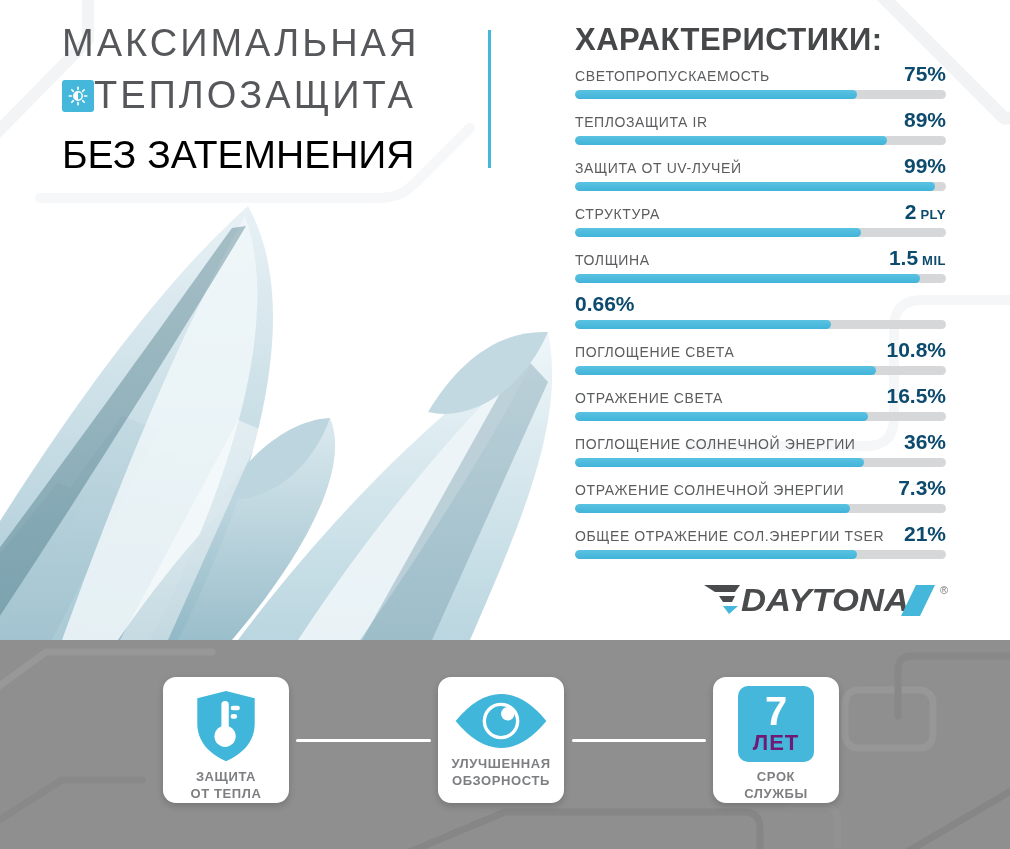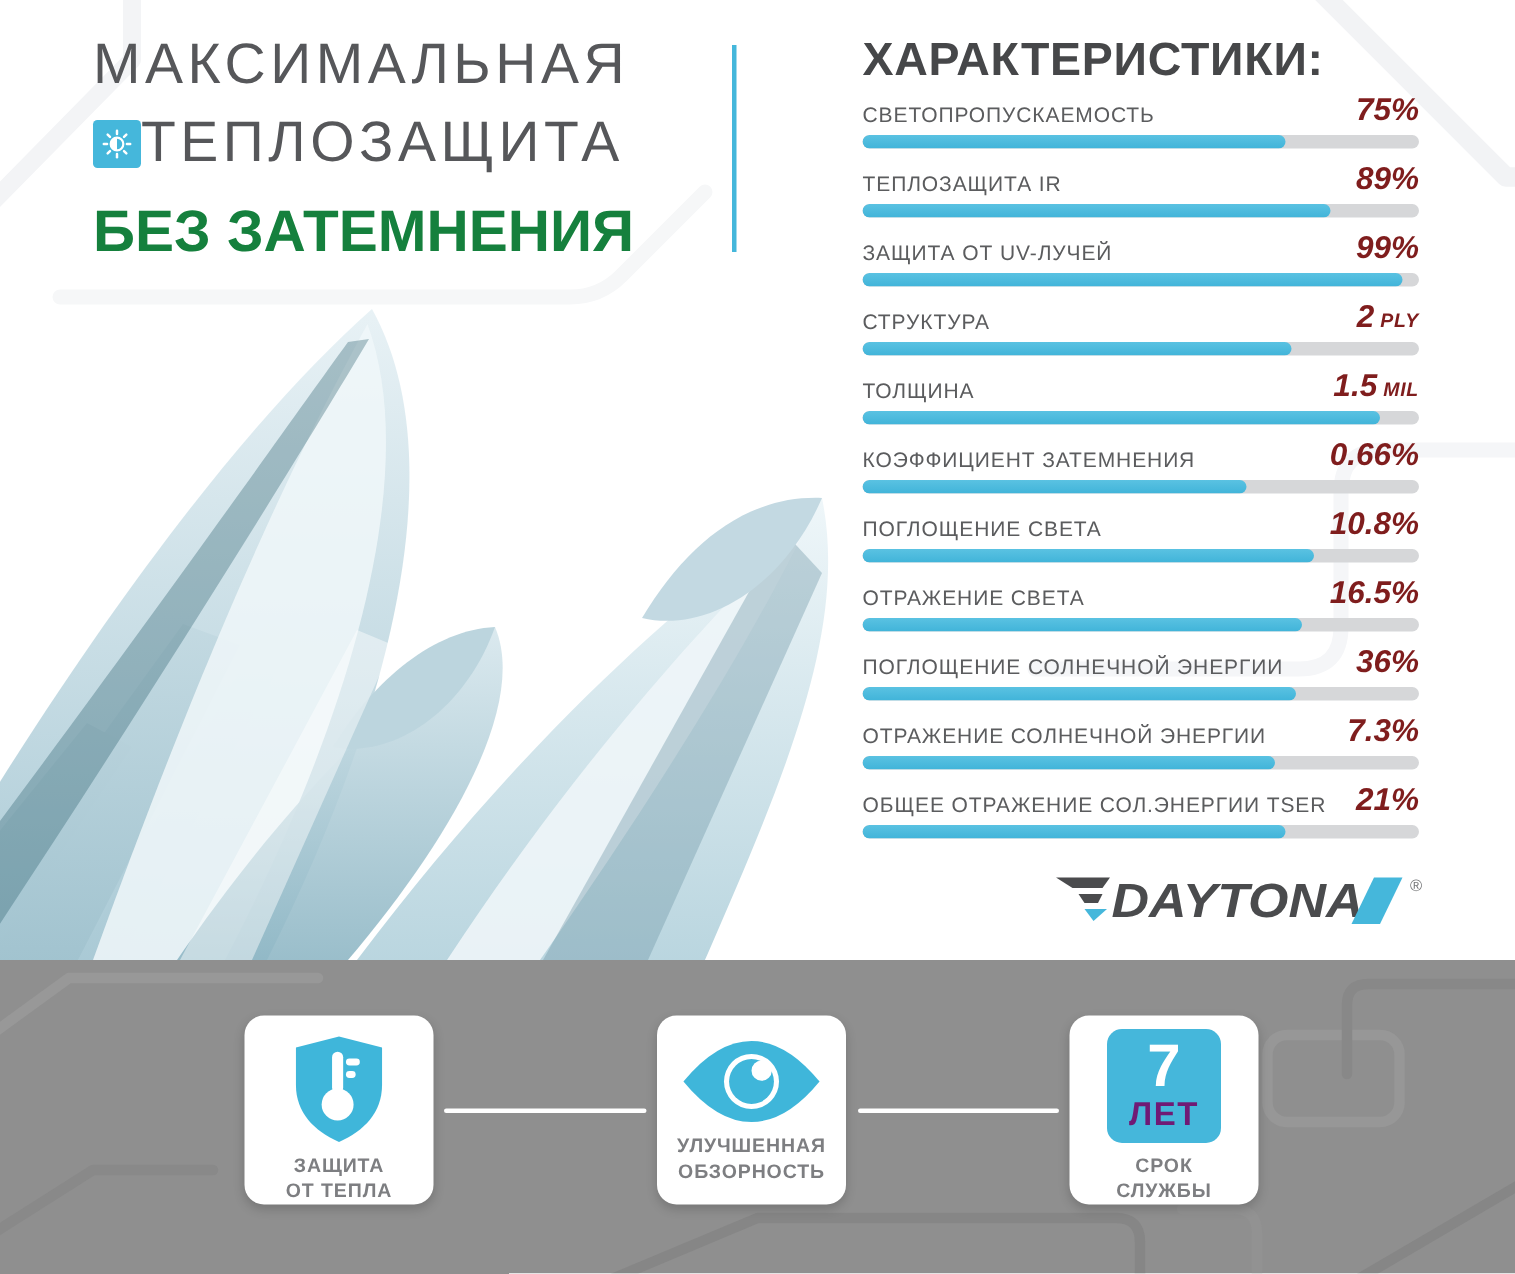--- a/index.html
+++ b/index.html
@@ -12,34 +12,34 @@
 
   
   .bg-top { position:absolute; left:0; top:0; z-index:0; }
   .film   { position:absolute; left:0; top:0; z-index:1; }
 
   
   .title-line { position:absolute; left:62px; color:#56575a; font-size:38px;
     font-weight:400; letter-spacing:3px; white-space:nowrap; z-index:3; }
   .title-line1 { top:22px; }
   .title-line2 { top:74px; display:flex; align-items:center; }
-  .title-line3 { top:133px; color:#15803d; font-weight:700; letter-spacing:0; font-size:39px; }
+  .title-line3 { top:133px; color:#000000; font-weight:400; letter-spacing:0; font-size:39px; }
   .sun-badge { width:32px; height:32px; background:#45b7db; border-radius:3px;
     display:flex; align-items:center; justify-content:center; flex:0 0 auto; }
   .v-divider { position:absolute; left:488px; top:30px; width:3px; height:138px;
     background:#45b7db; z-index:3; }
 
   
   .char-heading { position:absolute; left:575px; top:22px; font-size:31px;
     font-weight:700; color:#464749; letter-spacing:0.5px; z-index:3; white-space:nowrap; }
   .char-rows { position:absolute; left:575px; top:64px; width:371px; z-index:3; }
   .char-row { margin-bottom:11px; }
   .char-top { display:flex; justify-content:space-between; align-items:flex-end; height:20px; }
   .char-label { font-size:14px; color:#5b5c5e; letter-spacing:0.6px; white-space:nowrap; }
-  .char-value { font-size:21px; font-weight:700; color:#7f1d1d; white-space:nowrap; line-height:1;font-style:italic; }
+  .char-value { font-size:21px; font-weight:700; color:#0c4a6e; white-space:nowrap; line-height:1; }
   .char-unit { font-size:13px; font-weight:700; margin-left:4px; letter-spacing:0.5px; }
   .char-track { margin-top:6px; height:9px; background:#d6d7d9; border-radius:5px; overflow:hidden; }
   .char-fill { height:100%; border-radius:5px;
     background:linear-gradient(180deg,#5ac2e2 0%, #41b4d9 100%); }
 
   
   .logo { position:absolute; left:704px; top:578px; z-index:3; }
 
   
   .footer-band { position:absolute; left:0; top:640px; width:1010px; height:209px;
@@ -180,21 +180,20 @@
         <div class="char-top">
           <span class="char-label">ТОЛЩИНА</span>
           <span class="char-value">1.5<span class="char-unit">MIL</span></span>
         </div>
         <div class="char-track">
           <div class="char-fill" style="width: 93%;"></div>
         </div>
       </div>
       <div class="char-row">
         <div class="char-top">
-          <span class="char-label">КОЭФФИЦИЕНТ ЗАТЕМНЕНИЯ</span>
           <span class="char-value">0.66%</span>
         </div>
         <div class="char-track">
           <div class="char-fill" style="width: 69%;"></div>
         </div>
       </div>
       <div class="char-row">
         <div class="char-top">
           <span class="char-label">ПОГЛОЩЕНИЕ СВЕТА</span>
           <span class="char-value">10.8%</span>

